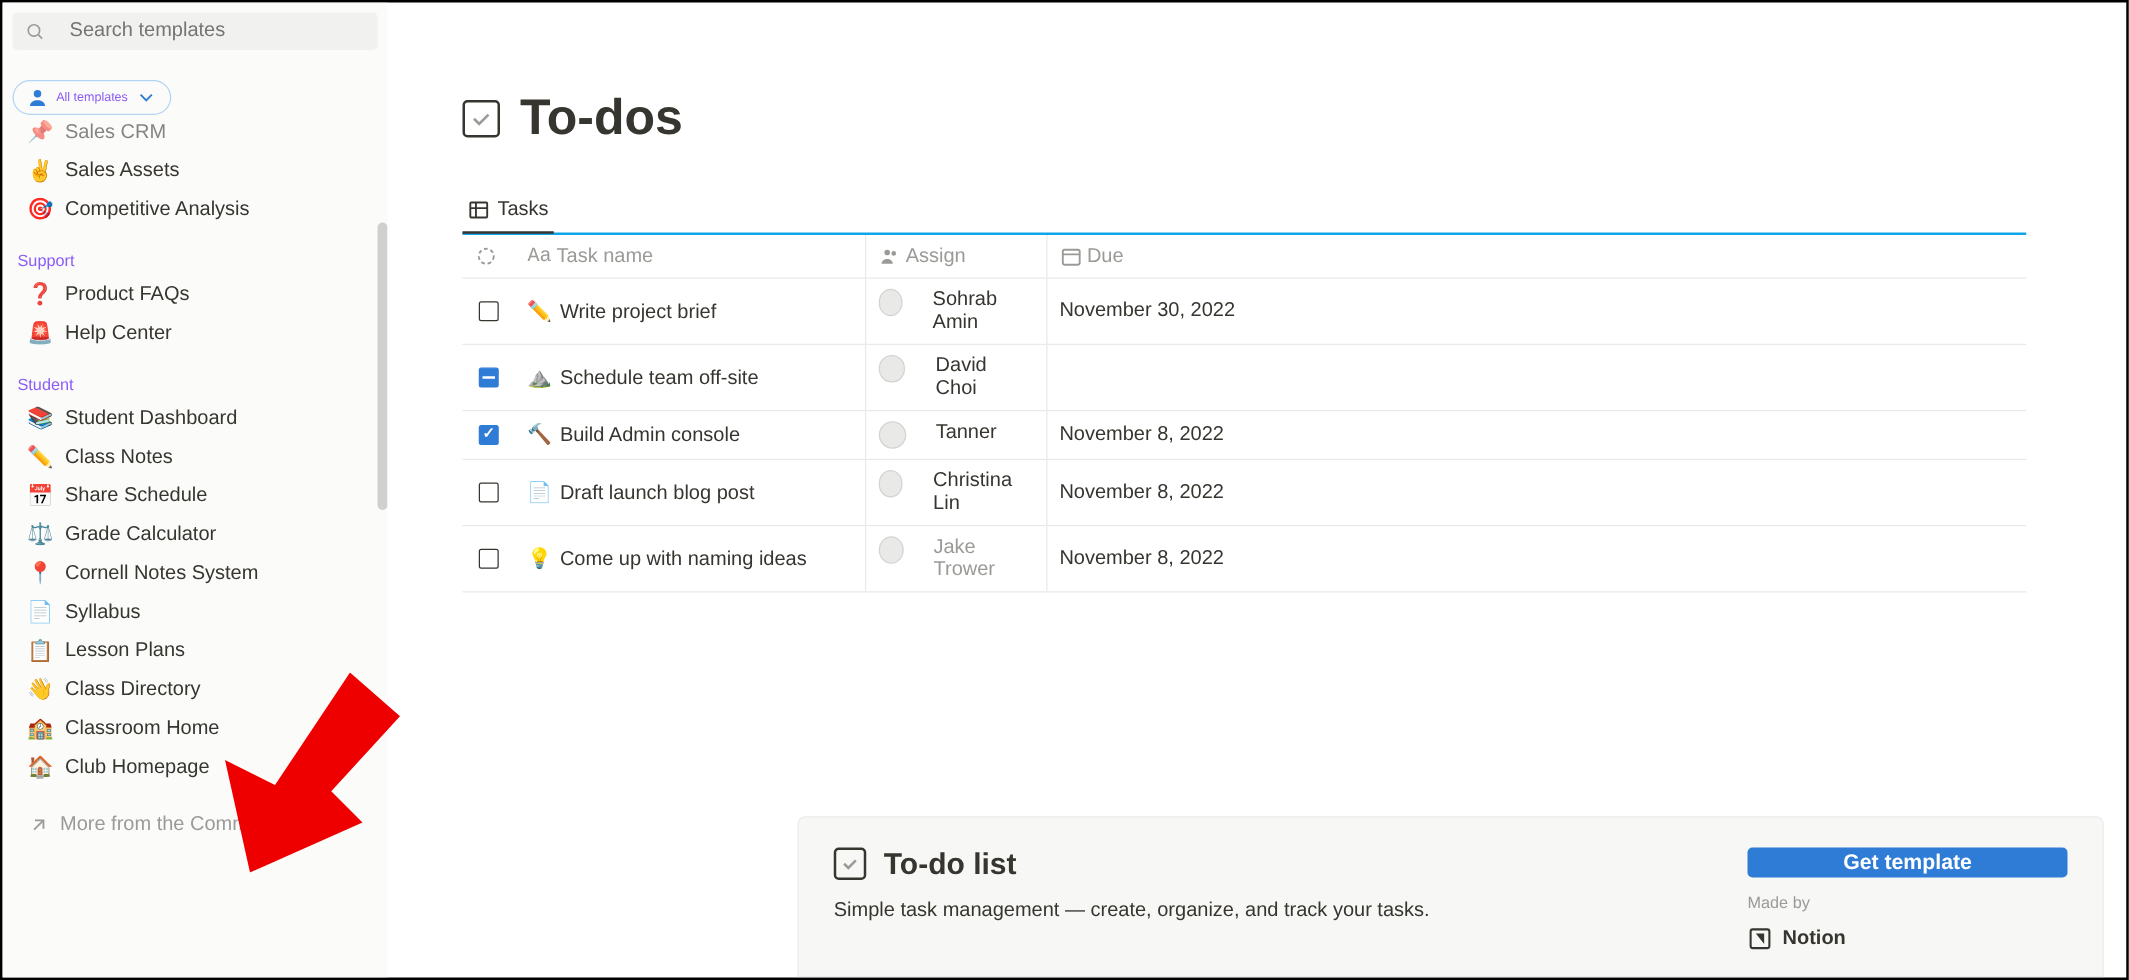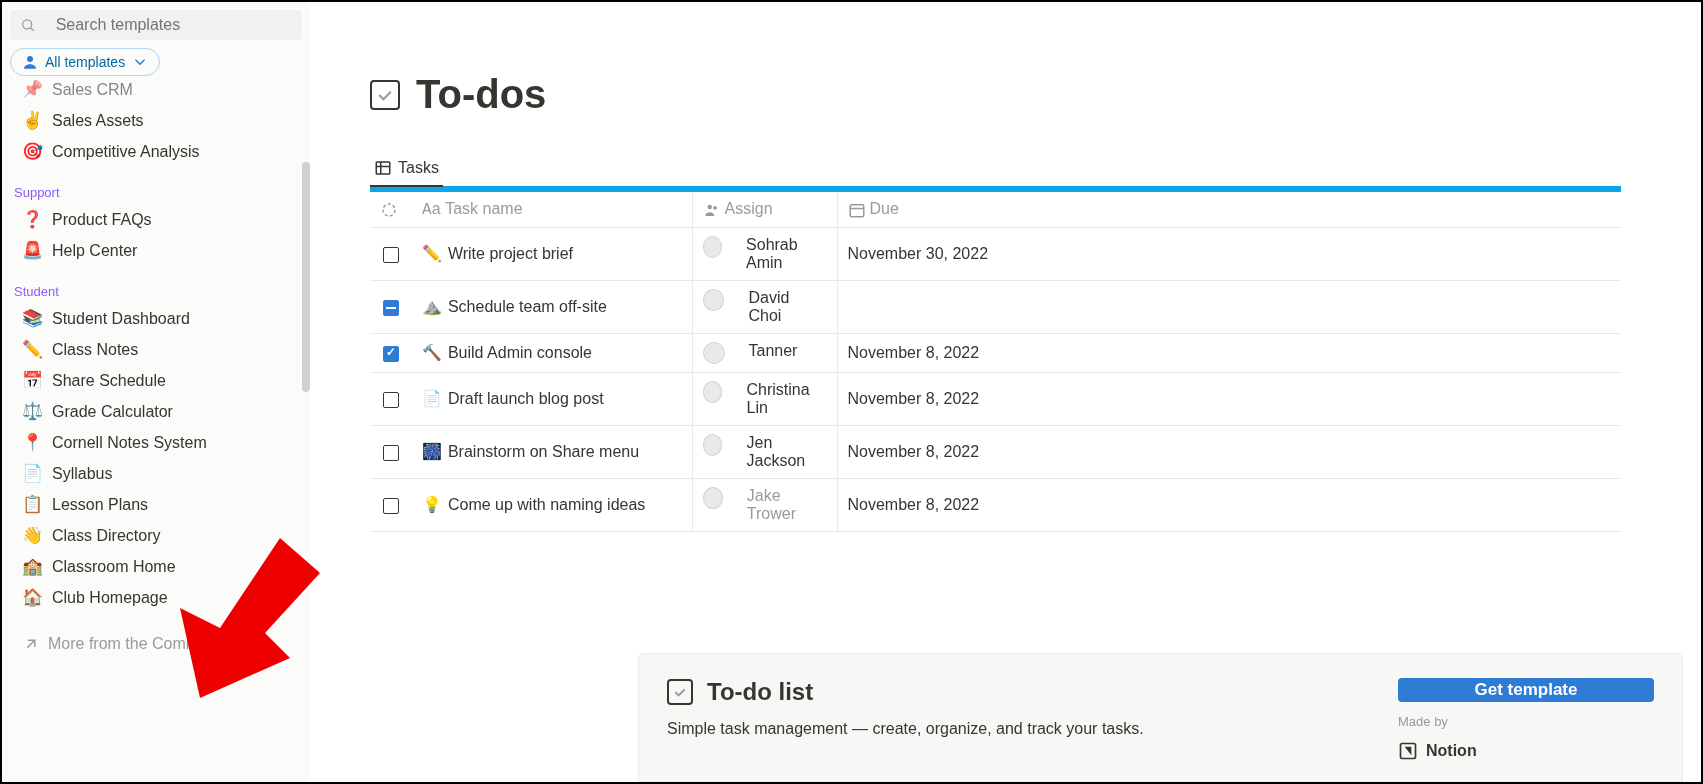--- a/index.html
+++ b/index.html
@@ -1,52 +1,52 @@
 <!DOCTYPE html>
 <html><head>
 <meta charset="utf-8">
 <style>
 * { margin: 0; padding: 0; box-sizing: border-box; font-family: -apple-system, BlinkMacSystemFont, "Segoe UI", Helvetica, Arial, sans-serif; }
 body { width: 1703px; height: 784px; display: flex; background: #fff; border: 2px solid #000; overflow: hidden; }
 .sidebar { width: 308px; background: #fbfbfa; display: flex; flex-direction: column; height: 100%; }
 .search-box { margin: 8px; padding: 6px 10px; background: #f1f1f0; border-radius: 4px; display: flex; align-items: center; gap: 20px; }
 .search-box input { border: none; background: transparent; outline: none; font-size: 16px; color: #9b9a97; width: 100%; }
-.filter-pill { margin: 0 8px 4px 8px; padding: 4px 10px; border: 1px solid #b3d4f3; border-radius: 18px; display: inline-flex; align-items: center; gap: 6px; color: #0369a1; font-size: 14px; width: fit-content; }
+.filter-pill { margin: 16px 8px 4px 8px; padding: 4px 10px; border: 1px solid #b3d4f3; border-radius: 18px; display: inline-flex; align-items: center; gap: 6px; color: #8b5cf6; font-size: 10px; width: fit-content; }
 .nav-section { padding: 0 0 8px 0; overflow: hidden; }
 .nav-heading { padding: 10px 12px 4px 12px; font-size: 13px; color: #8b5cf6; }
 .nav-item { padding: 5px 12px 5px 20px; display: flex; align-items: center; gap: 10px; font-size: 16px; color: #37352f; cursor: pointer; }
 .nav-item .emoji { width: 20px; text-align: center; font-size: 17px; }
 .nav-footer { margin-top: auto; padding: 14px 12px 14px 20px; color: #9b9a97; font-size: 16px; display: flex; align-items: center; gap: 8px; }
 .main { flex: 1; display: flex; flex-direction: column; padding: 0; overflow: hidden; position: relative; }
 .content { padding: 70px 80px 0 60px; }
 .page-title-row { display: flex; align-items: center; gap: 16px; margin-bottom: 36px; }
 .page-title { font-size: 40px; font-weight: 700; color: #37352f; }
 .checkbox-lg { width: 30px; height: 30px; border: 2px solid #37352f; border-radius: 4px; display: inline-flex; align-items: center; justify-content: center; }
-.tab-row { display: flex; border-bottom: 6px solid #0ea5e9; }
+.tab-row { display: flex; border-bottom: 2px solid #0ea5e9; }
 .tab { padding: 6px 4px 8px 4px; display: flex; align-items: center; gap: 6px; font-size: 16px; color: #37352f; border-bottom: 2px solid #37352f; margin-bottom: -1px; }
 .table { width: 100%; border-collapse: collapse; }
 .table th, .table td { border-bottom: 1px solid #e9e9e7; border-right: 1px solid #e9e9e7; padding: 8px 10px; text-align: left; font-size: 16px; color: #37352f; font-weight: normal; }
 .table th { color: #9b9a97; font-weight: normal; }
 .table th:first-child, .table td:first-child { width: 40px; border-right: none; text-align: center; }
 .table th:nth-child(2), .table td:nth-child(2) { width: 280px; }
 .table th:nth-child(3), .table td:nth-child(3) { width: 145px; }
 .table td:nth-child(4), .table th:nth-child(4) { border-right: none; }
 .cb { width: 16px; height: 16px; border: 1.5px solid #37352f; display: inline-block; border-radius: 2px; vertical-align: middle; }
 .cb.checked { background: #2e7cd6; border-color: #2e7cd6; position: relative; }
 .cb.checked::after { content: "✓"; color: #fff; font-size: 12px; position: absolute; top: -2px; left: 2px; font-weight: bold; }
 .cb.minus { background: #2e7cd6; border-color: #2e7cd6; position: relative; }
 .cb.minus::after { content: ""; position: absolute; top: 6px; left: 2px; width: 10px; height: 2px; background: #fff; }
 .task-name { font-weight: 600; }
 .task-name .emoji { margin-right: 6px; }
 .assign-cell { display: flex; align-items: flex-start; gap: 24px; }
 .avatar { width: 22px; height: 22px; border-radius: 50%; background: #e9e9e7; display: inline-block; border: 1px solid #d3d3d1; }
 .assign-cell.faded { color: #9b9a97; }
 .footer-card { position: absolute; bottom: 0; left: 328px; right: 18px; background: #f7f7f5; border: 1px solid #ebebea; border-radius: 6px 6px 0 0; padding: 24px 28px 20px 28px; display: flex; justify-content: space-between; }
 .footer-left { display: flex; flex-direction: column; gap: 14px; }
-.footer-title-row { display: flex; align-items: center; gap: 14px; }
+.footer-title-row { display: flex; gap: 14px; }
 .footer-title { font-size: 24px; font-weight: 700; color: #37352f; }
 .footer-desc { font-size: 16px; color: #37352f; }
 .footer-right { display: flex; flex-direction: column; gap: 12px; align-items: flex-start; }
 .get-btn { background: #2e7cd6; color: #fff; border: none; padding: 2px 0; width: 256px; font-size: 17px; font-weight: 600; border-radius: 4px; cursor: pointer; }
 .made-by { font-size: 13px; color: #9b9a97; }
 .maker { display: flex; align-items: center; gap: 8px; font-size: 16px; font-weight: 600; color: #37352f; }
 .red-arrow { position: absolute; left: 170px; top: 538px; z-index: 10; pointer-events: none; }
 svg.ico { width: 18px; height: 18px; }
 .col-ico { color: #9b9a97; margin-right: 4px; vertical-align: middle; }
 .scrollbar-gutter { position: absolute; right: 0; top: 82px; width: 8px; height: 230px; background: #d0d0ce; border-radius: 4px; }
@@ -236,31 +236,20 @@
             <td>
               <div class="assign-cell">
                 <span class="avatar"></span>
                 <span>Christina Lin</span>
               </div>
             </td>
             <td>November 8, 2022</td>
           </tr>
           <tr>
             <td><span class="cb"></span></td>
-            <td class="task-name"><span class="emoji">🎆</span>Brainstorm on Share menu</td>
-            <td>
-              <div class="assign-cell">
-                <span class="avatar"></span>
-                <span>Jen Jackson</span>
-              </div>
-            </td>
-            <td>November 8, 2022</td>
-          </tr>
-          <tr>
-            <td><span class="cb"></span></td>
             <td class="task-name"><span class="emoji">💡</span>Come up with naming ideas</td>
             <td>
               <div class="assign-cell faded">
                 <span class="avatar"></span>
                 <span>Jake Trower</span>
               </div>
             </td>
             <td>November 8, 2022</td>
           </tr>
         </tbody>

